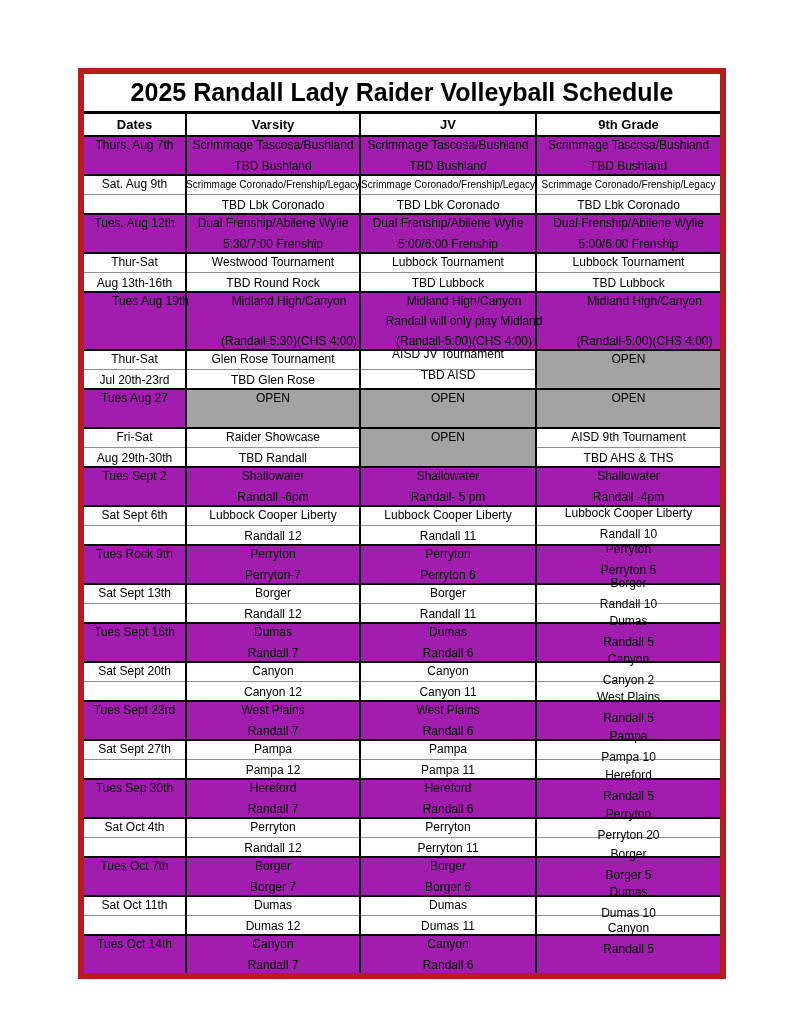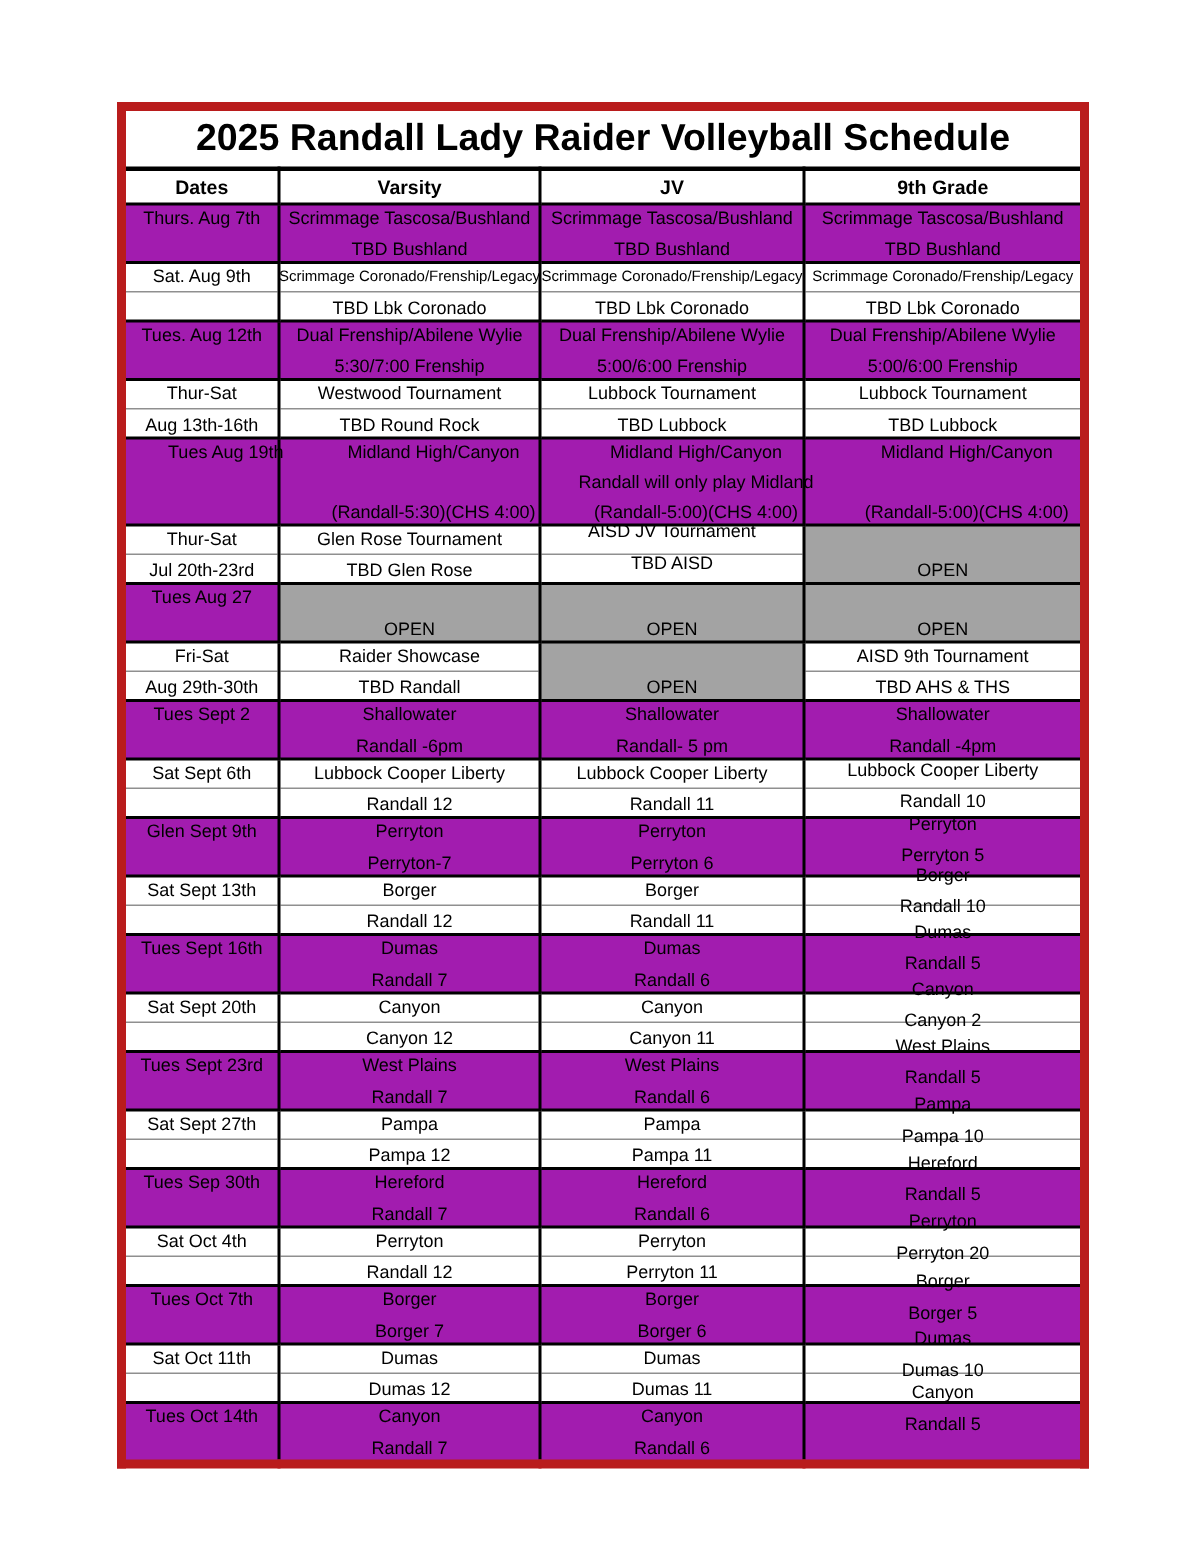--- a/index.html
+++ b/index.html
@@ -67,21 +67,21 @@
     flex-direction:column;
     justify-content:space-between;
     align-items:center;
     height:34px;
     padding:2px 0 1px 0;
     font-size:12px;
     line-height:13px;
   }
   tr.tall .lines{ height:53px;margin-left:32px; }
   .lines.bottom{ }
-  .lines.top{ justify-content:flex-end; }
+  .lines.top{ justify-content:flex-start; }
   .lines span{
     display:block;
     white-space:nowrap;
     text-align:center;
     min-height:13px;
   }
   .lines span.small{ font-size:10px; }
 </style>
 </head>
 <body>
@@ -353,21 +353,21 @@
           <td>
             <div class="lines" style="transform: translateY(-2px);">
               <span>Lubbock Cooper Liberty</span>
               <span>Randall 10</span>
             </div>
           </td>
         </tr>
         <tr class="gray">
           <td>
             <div class="lines bottom">
-              <span>Glen Sept 9th</span>
+              <span>Tues Rock 9th</span>
             </div>
           </td>
           <td>
             <div class="lines">
               <span>Perryton</span>
               <span>Perryton-7</span>
             </div>
           </td>
           <td>
             <div class="lines">

